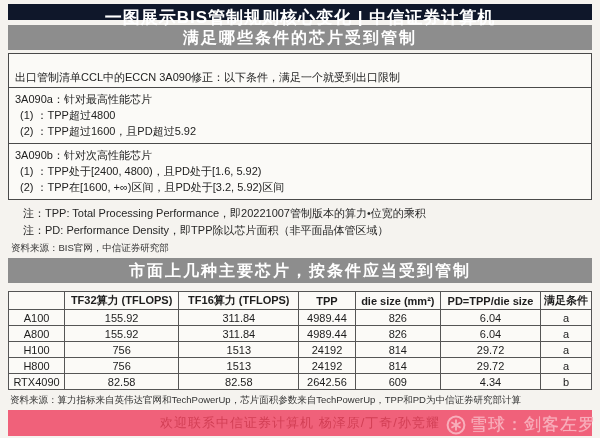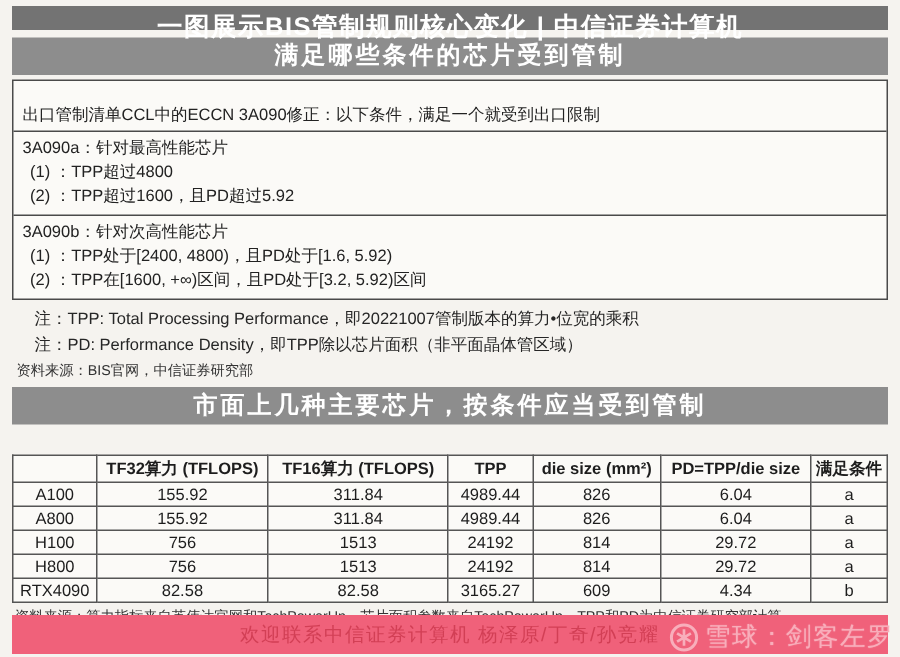--- a/index.html
+++ b/index.html
@@ -11,21 +11,21 @@
   .page{
     position:relative;
     width:600px;height:438px;
     box-sizing:border-box;
     padding:4px 8px 0;
     overflow:hidden;
     background:#f5f3ef;
   }
   .banner-red{
     height:16px;line-height:28px;
-    background:#737373;
+    background:#0f172a;
     color:#ffffff;
     font-size:17px;font-weight:bold;
     text-align:center;
     margin-bottom:5px;
     letter-spacing:1px;
   }
   .banner-gray{
     height:25px;line-height:25px;
     background:#8d8d8d;
     color:#ffffff;
@@ -60,21 +60,21 @@
   .note-line{line-height:17px;margin-left:12px;}
   .source-line{
     font-size:9.5px;
     color:#333;
     line-height:13px;
     margin-top:2px;
   }
   .banner-gray.second{margin-top:4px;}
   table.chips{
     width:100%;
-    margin-top:20px;
+    margin-top:8px;
     border-collapse:collapse;
     table-layout:fixed;
     background:#fbfaf7;
     font-size:11px;
     color:#1d1d1d;
   }
   table.chips th,table.chips td{
     border:1px solid #555;
     text-align:center;
     padding:1px 2px;
@@ -219,21 +219,21 @@
         <td>1513</td>
         <td>24192</td>
         <td>814</td>
         <td>29.72</td>
         <td>a</td>
       </tr>
       <tr>
         <td>RTX4090</td>
         <td>82.58</td>
         <td>82.58</td>
-        <td>3165.27</td>
+        <td>2642.56</td>
         <td>609</td>
         <td>4.34</td>
         <td>b</td>
       </tr>
     </tbody>
   </table>
 
   <div class="source-line2">资料来源：算力指标来自英伟达官网和TechPowerUp，芯片面积参数来自TechPowerUp，TPP和PD为中信证券研究部计算</div>
 
   <div class="footer-pink">

